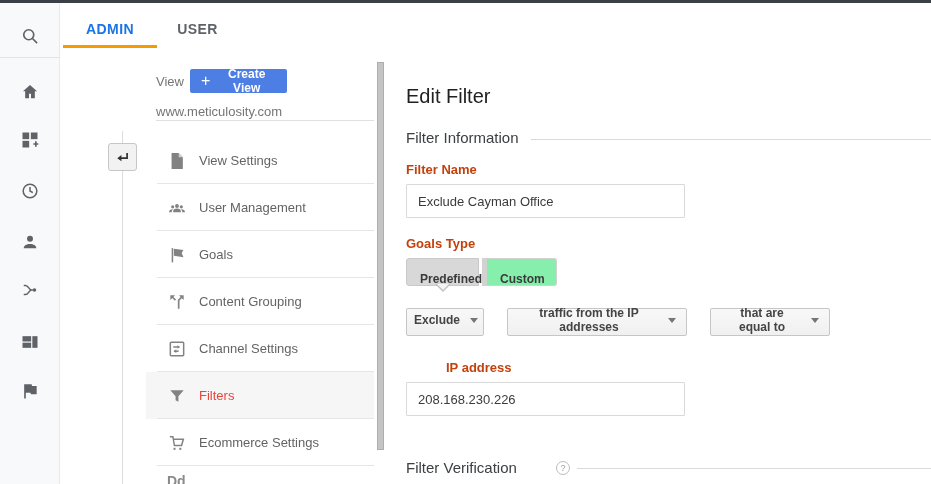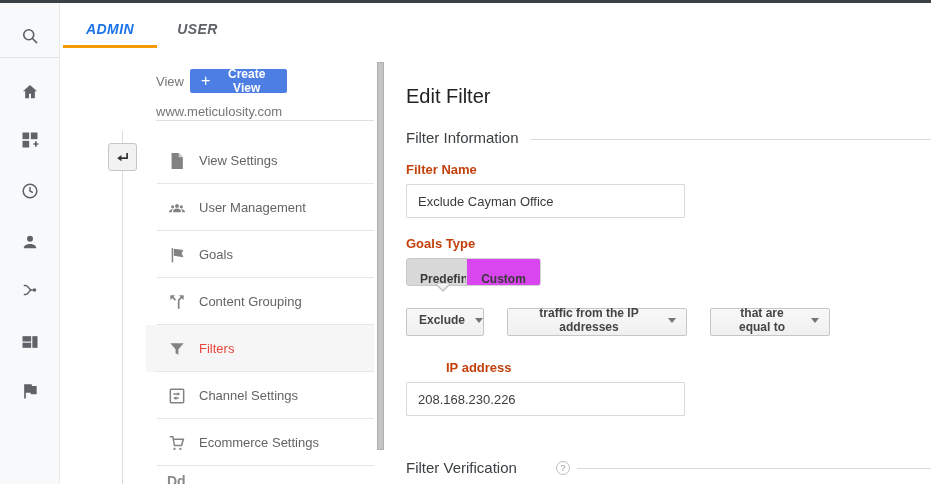--- a/index.html
+++ b/index.html
@@ -14,21 +14,21 @@
   .top-strip { left:0; top:0; width:931px; height:3px; background:#3a4045; }
 
   
   .rail { left:0; top:3px; width:60px; height:481px; background:#f8f9fa; border-right:1px solid #e8eaed; }
   .rail-divider { left:0; top:57px; width:60px; height:1px; background:#e1e3e6; }
   .rail-icon { position:absolute; left:20px; width:20px; height:20px; cursor:pointer; }
   .rail-icon svg { width:20px; height:20px; display:block; }
 
   
   .tab { position:absolute; top:10px; height:38px; display:flex; align-items:center; justify-content:center;
-         font-size:14px; font-weight:bold; letter-spacing:.4px; cursor:pointer;font-style:italic; }
+         font-size:14px; font-weight:bold; letter-spacing:.4px; cursor:pointer; }
   .tab-admin { left:63px; width:94px; color:#1a73e8; }
   .tab-user  { left:160px; width:75px; color:#5f6368; }
   .tab-underline { left:63px; top:45px; width:94px; height:3px; background:#f59b00; }
 
   
   .view-label { left:156px; top:74px; font-size:13px; color:#757575; }
   .btn-create-view { left:190px; top:69px; width:97px; height:24px; background:#4d7ee4; border:none; border-radius:2px;
       color:#fff; font-family:inherit; font-size:12px; font-weight:bold; display:flex; align-items:center; gap:7px;
       padding:0 11px; cursor:pointer; }
   .btn-create-view .plus { font-size:16px; font-weight:400; line-height:1; margin-top:-1px; }
@@ -69,30 +69,30 @@
   .lbl-ip   { left:406px; top:360px;padding-left:40px; }
 
   .ga-input { width:279px; height:29px; border:1px solid #d9d9d9; background:#fff; font-family:inherit;
       font-size:13px; color:#3c3c3c; padding:16px 11px; border-radius:1px; outline:none; }
   .inp-name { left:406px; top:184px; }
   .inp-ip   { left:406px; top:382px; }
 
   .seg { position:absolute; top:258px; height:26px; border:1px solid #c9c9c9; font-family:inherit;
       font-size:12px; font-weight:bold; color:#3a3a3a; cursor:pointer; padding:13px; }
   .seg-predefined { left:406px; width:73px; background:#d8d8d8; border-radius:3px 0 0 3px; }
-  .seg-custom { left:466px; width:75px; background:#d946ef; border-left:1px solid #ef4444; border-color:#d2d2d2;
+  .seg-custom { left:482px; width:75px; background:#86efac; border-left:5px solid #ef4444; border-color:#d2d2d2;
       border-radius:0 3px 3px 0; }
   .notch-outer { left:435px; top:284px; width:0; height:0;
       border-left:8px solid transparent; border-right:8px solid transparent; border-top:8px solid #c2c2c2; }
   .notch-inner { left:437px; top:284px; width:0; height:0;
       border-left:6px solid transparent; border-right:6px solid transparent; border-top:6px solid #f4f4f4; }
 
   .ga-dropdown { position:absolute; top:308px; height:28px; border:1px solid #c6c6c6; border-radius:2px;
       background:linear-gradient(#f8f8f8,#f0f0f0); font-family:inherit; font-size:12px; font-weight:bold;
-      color:#444; display:flex; align-items:center; justify-content:space-between; padding:0 10px 4px 12px;
+      color:#444; display:flex; align-items:center; justify-content:center; padding:0 10px 4px 12px;
       cursor:pointer; }
   .dd-1 { left:406px; width:78px; }
   .dd-2 { left:507px; width:180px; }
   .dd-3 { left:710px; width:120px; }
   .caret { width:0; height:0; border-left:4px solid transparent; border-right:4px solid transparent;
       border-top:5px solid #757575; margin-left:10px; flex:none; }
 
   .help-badge { left:556px; top:461px; width:14px; height:14px; border:1px solid #bdbdbd; border-radius:50%;
       display:flex; align-items:center; justify-content:center; font-size:9px; color:#9e9e9e; cursor:pointer; }
 </style>
@@ -210,40 +210,40 @@
     </div>
     <div class="menu-row">
       <span class="mi">
         <svg viewBox="0 0 24 24" fill="#828282">
             <path d="M4 4h5.6L7.7 5.9l3.2 3.2-1.4 1.4-3.2-3.2L4 9.6z"></path>
             <path d="M20 4h-5.6l1.9 1.9-3.3 3.3V20h2v-9.9l2.7-2.7L20 9.6z"></path>
           </svg>
       </span>
       <span class="ml">Content Grouping</span>
     </div>
-    <div class="menu-row active">
-      <span class="mi">
-        <svg viewBox="0 0 24 24">
-            <path fill="#828282" d="M4 5h16l-6.3 7.2v6.6l-3.4-1.7v-4.9z"></path>
-          </svg>
-      </span>
-      <span class="ml">Filters</span>
-    </div>
     <div class="menu-row">
       <span class="mi">
         <svg viewBox="0 0 24 24">
             <rect x="4" y="4" width="16" height="16" rx="1" fill="none" stroke="#828282" stroke-width="1.8"></rect>
             <path d="M7.5 9.6h5.5" stroke="#828282" stroke-width="1.8" fill="none"></path>
             <path d="M12.5 7.4l3.4 2.2-3.4 2.2z" fill="#828282"></path>
             <path d="M8.5 14.6H14" stroke="#828282" stroke-width="1.8" fill="none"></path>
             <path d="M11.2 12.4 7.8 14.6l3.4 2.2z" fill="#828282"></path>
           </svg>
       </span>
       <span class="ml">Channel Settings</span>
     </div>
+    <div class="menu-row active">
+      <span class="mi">
+        <svg viewBox="0 0 24 24">
+            <path fill="#828282" d="M4 5h16l-6.3 7.2v6.6l-3.4-1.7v-4.9z"></path>
+          </svg>
+      </span>
+      <span class="ml">Filters</span>
+    </div>
     <div class="menu-row">
       <span class="mi">
         <svg viewBox="0 0 24 24" fill="#828282">
             <path d="M7.2 15.8h11l2.6-9.3H8.3l-.5-2.9H3.4v1.8h2.9l1.9 10.4zm1.4-7.5h9.8l-1.6 5.7H9.6z"></path>
             <rect x="7.8" y="17.8" width="2.4" height="2.4"></rect>
             <rect x="14.8" y="17.8" width="2.4" height="2.4"></rect>
           </svg>
       </span>
       <span class="ml">Ecommerce Settings</span>
     </div>

